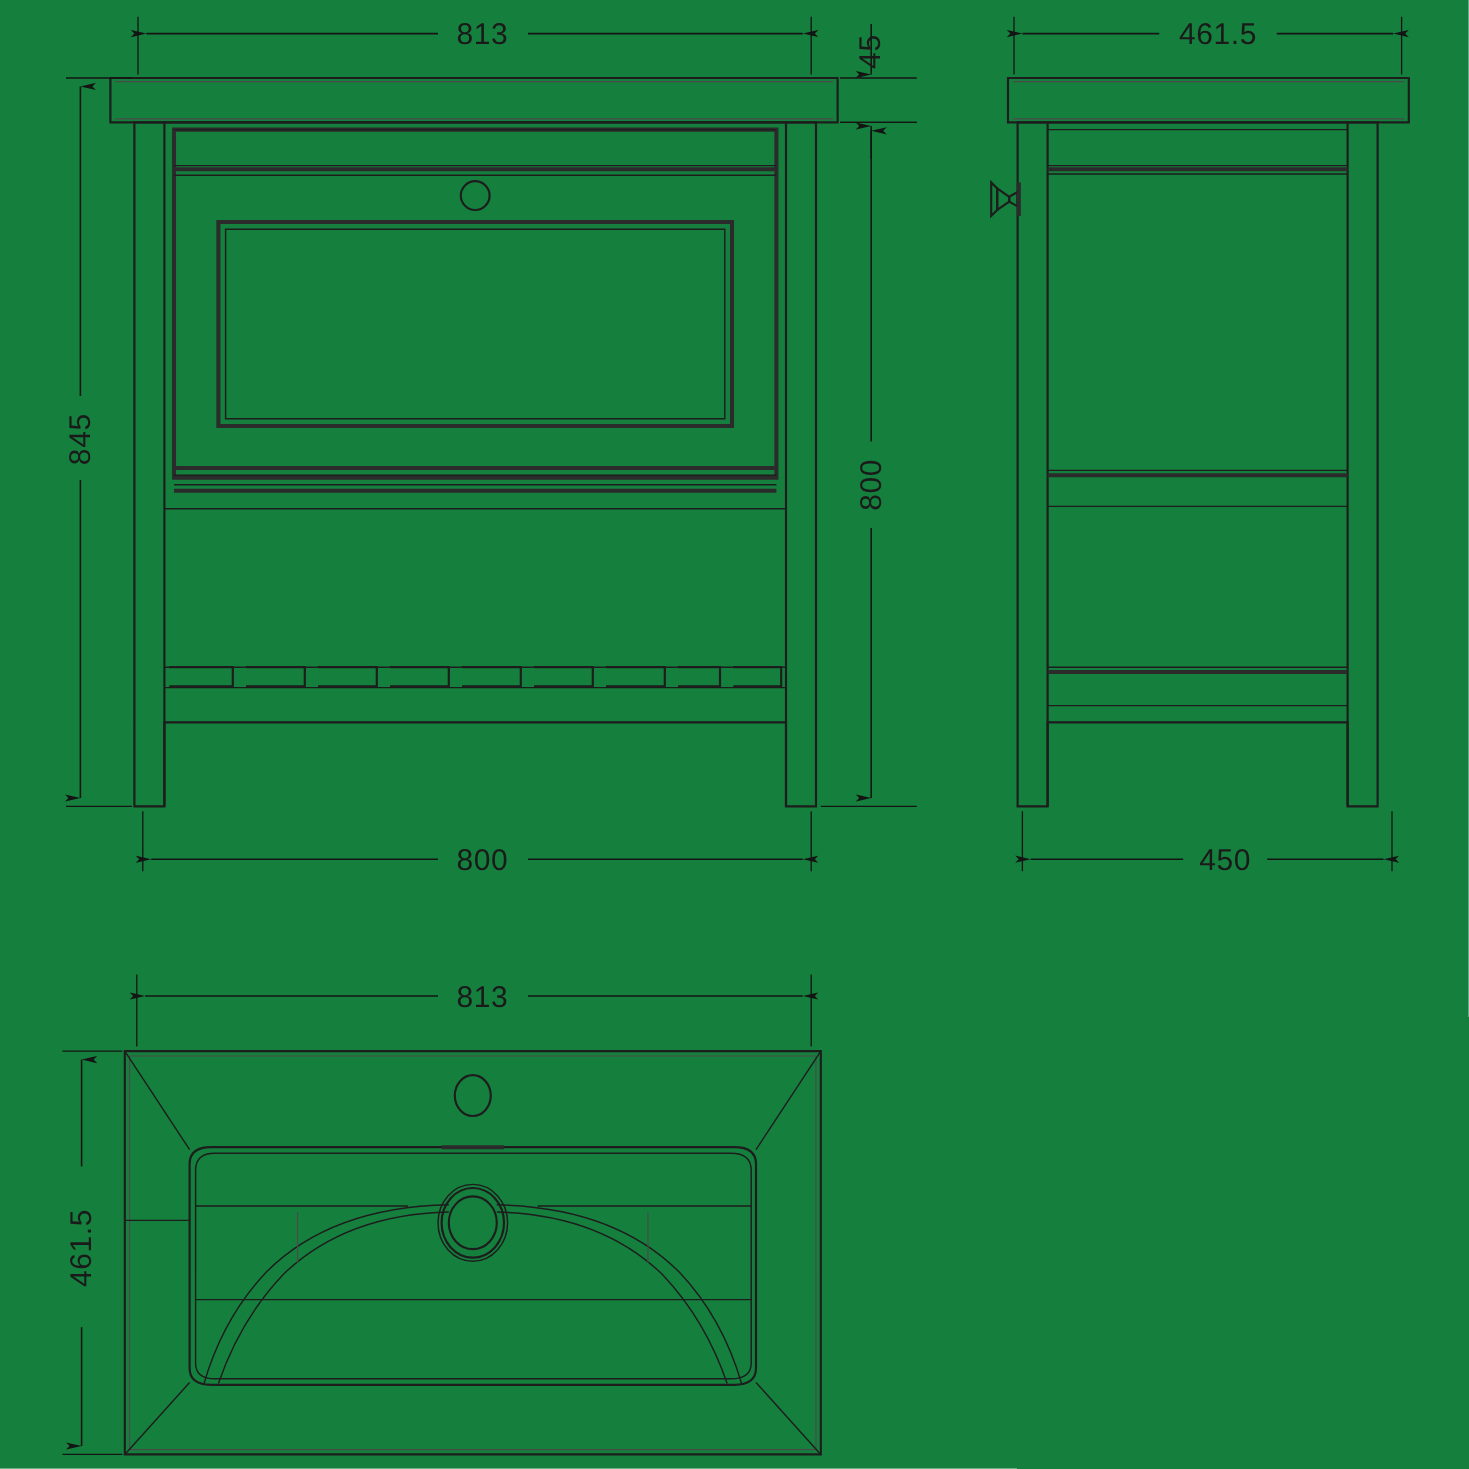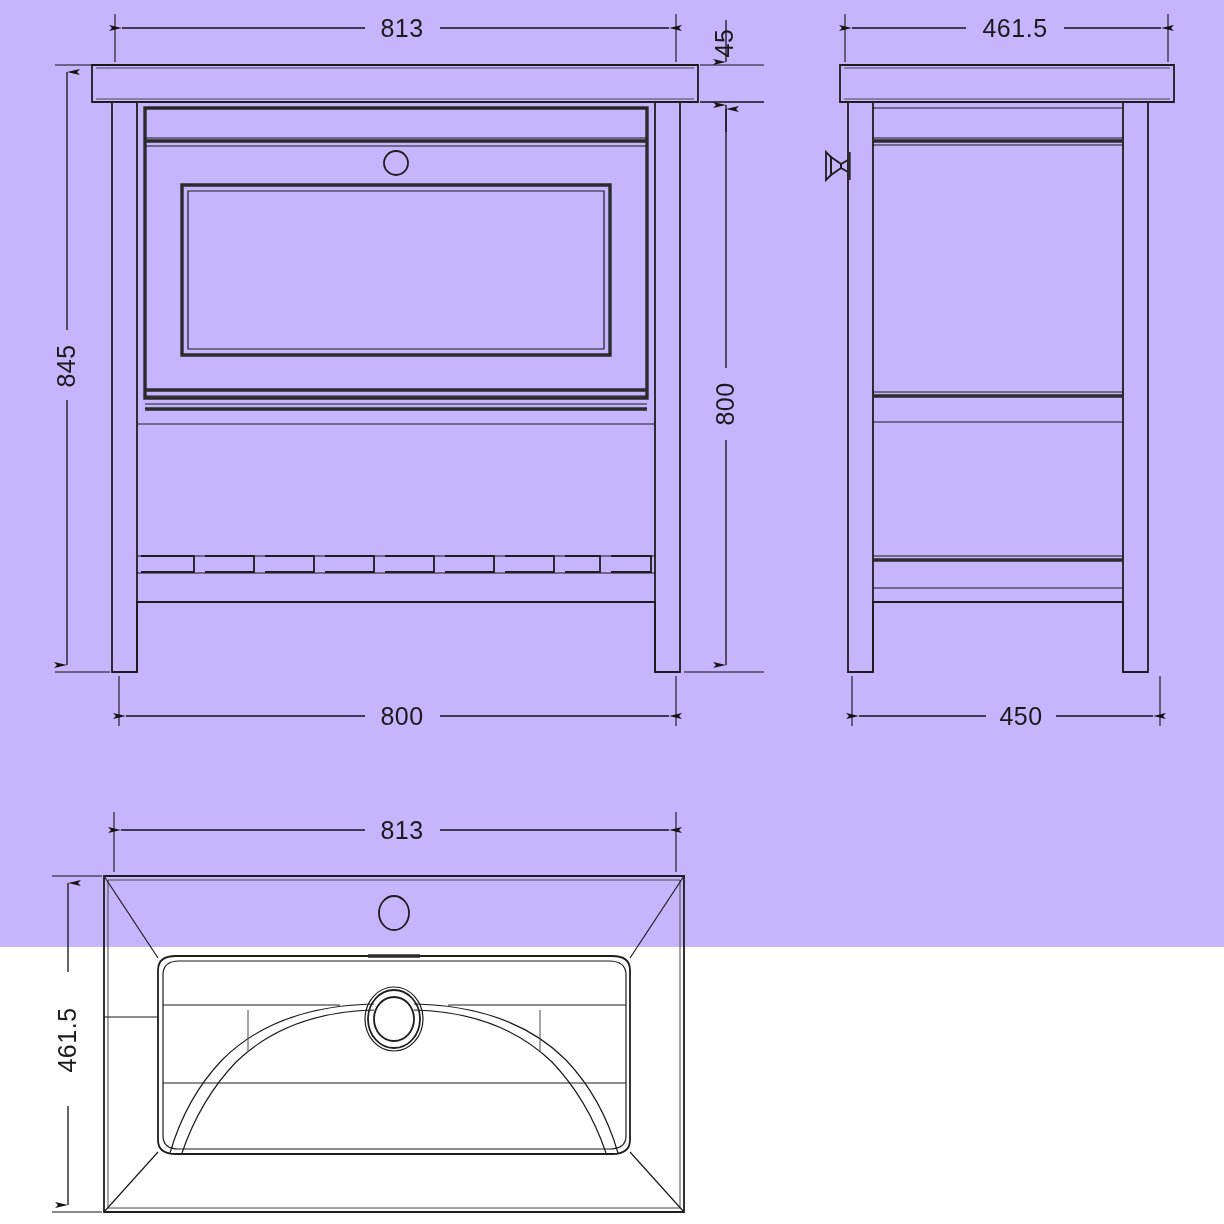--- a/index.html
+++ b/index.html
@@ -9,22 +9,22 @@
   }
   body {
     width: 1224px;
     height: 1224px;
     font-family: "Liberation Sans", sans-serif;
     overflow: hidden;
   }
   #drawing-root {
     position: relative;
     width: 1224px;
-    height: 947px;
-    background: #c4b5fd;
+    height: 1224px;
+    background: #15803d;
   }
   svg.sheet {
     display: block;
     width: 1224px;
     height: 1224px;
   }
   .dim-text {
     font-family: "Liberation Sans", sans-serif;
     font-size: 25px;
     fill: #1a1a1a;

